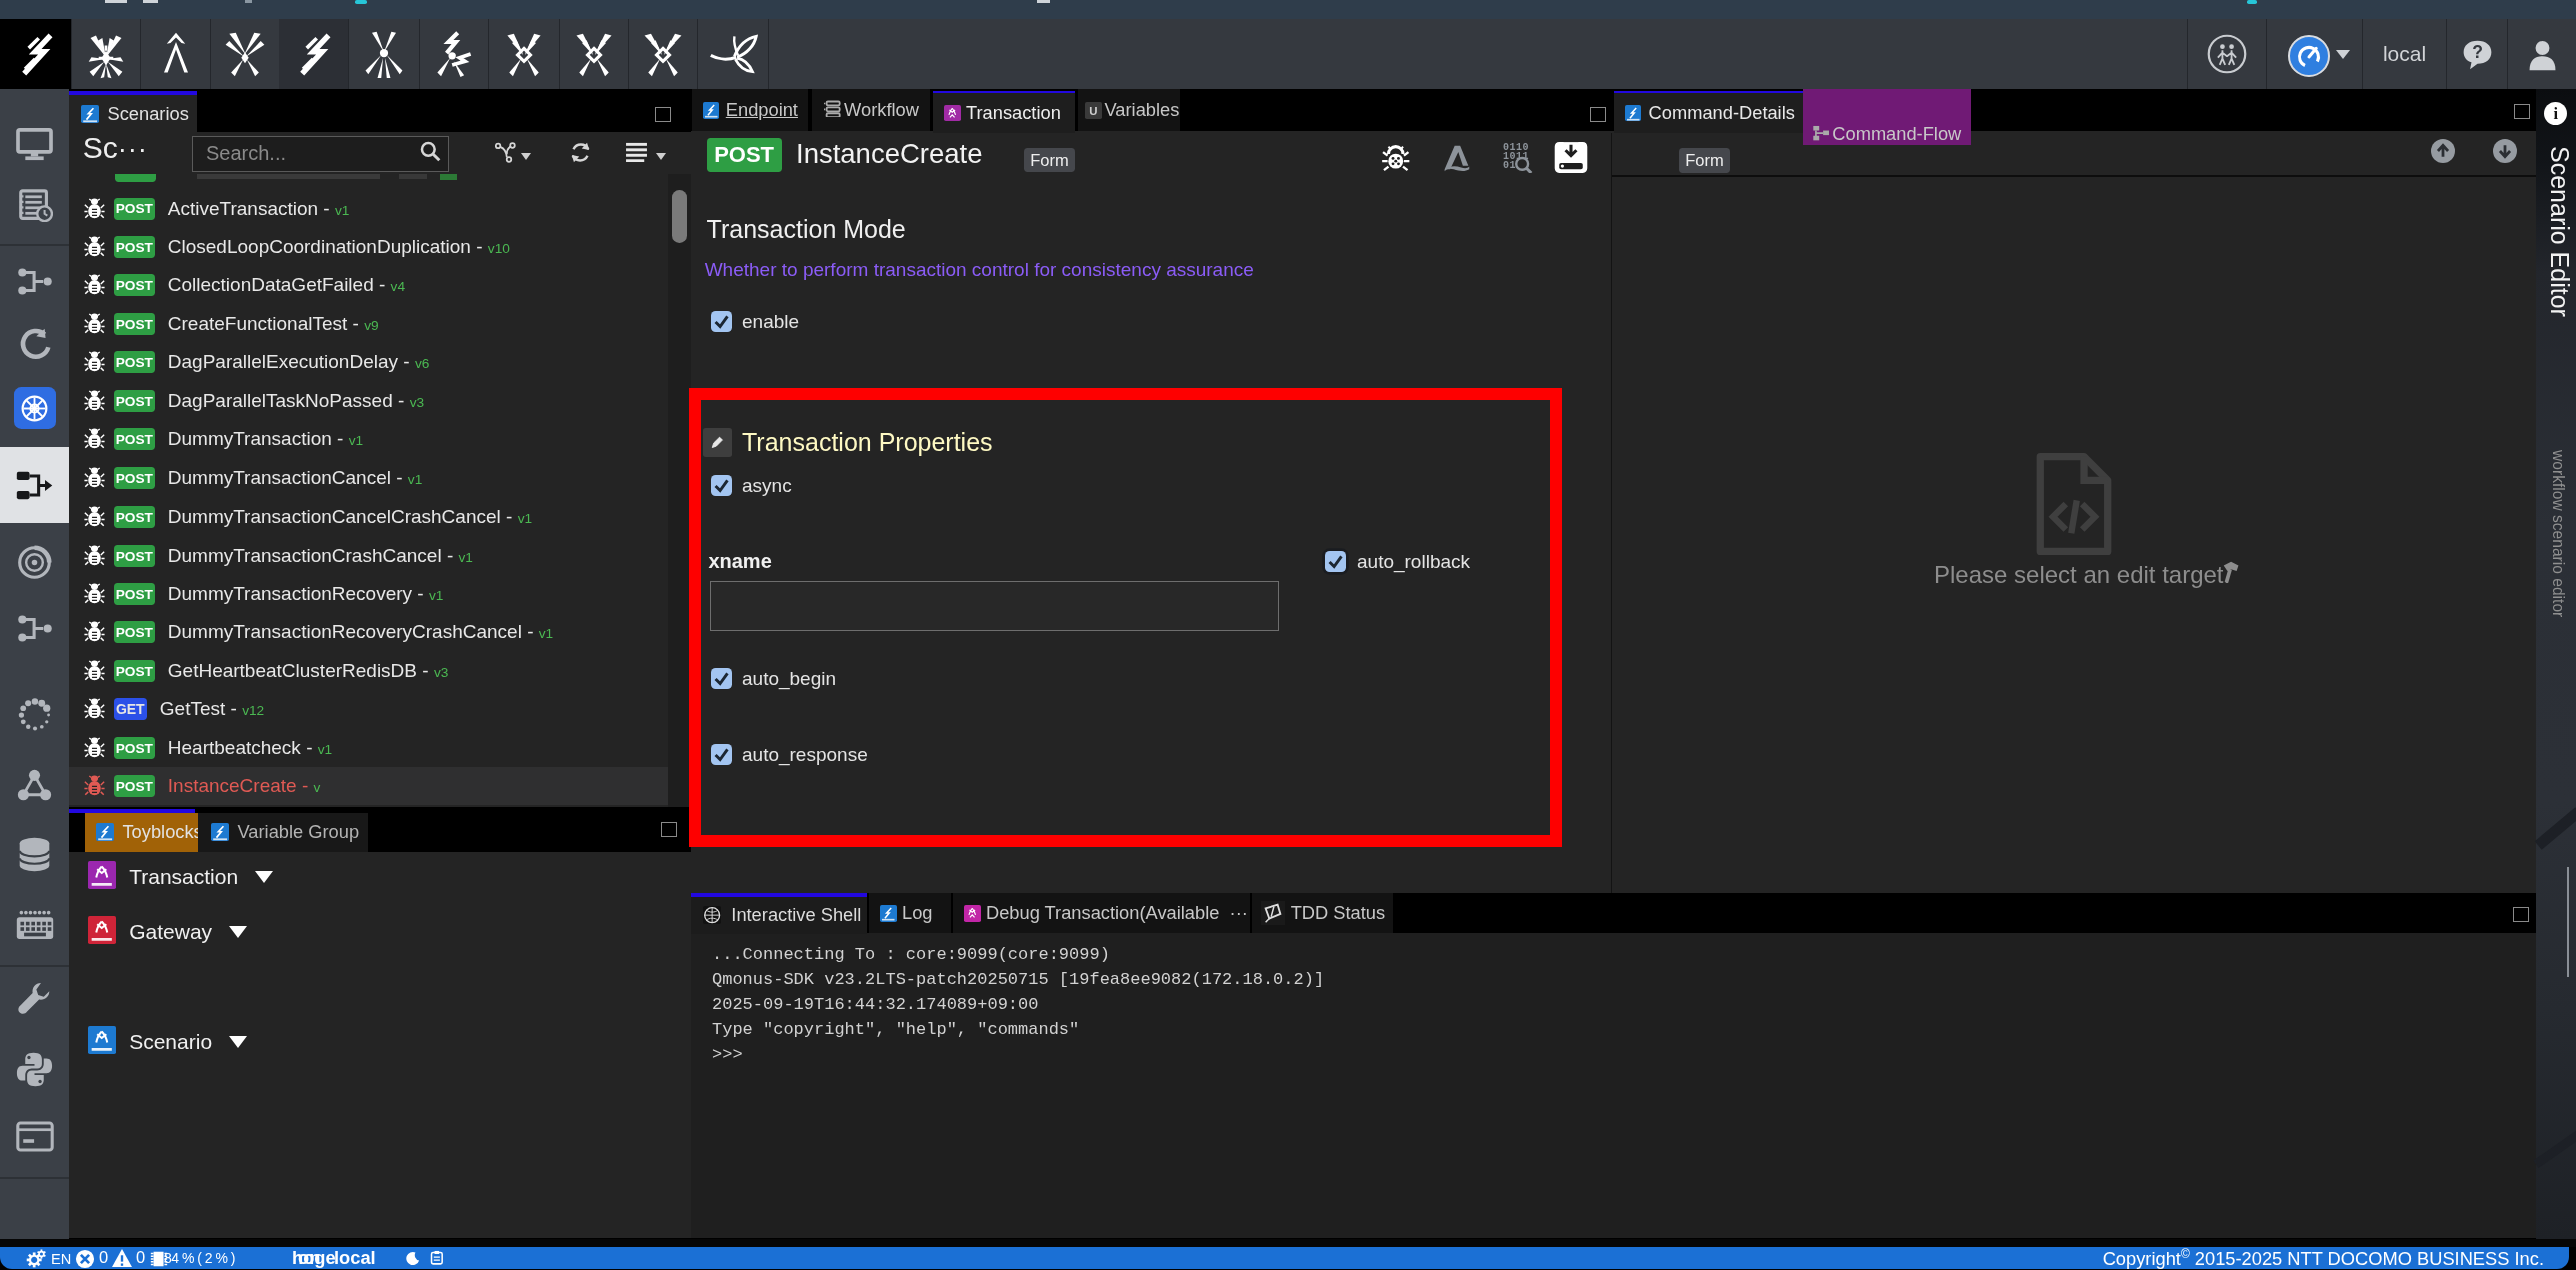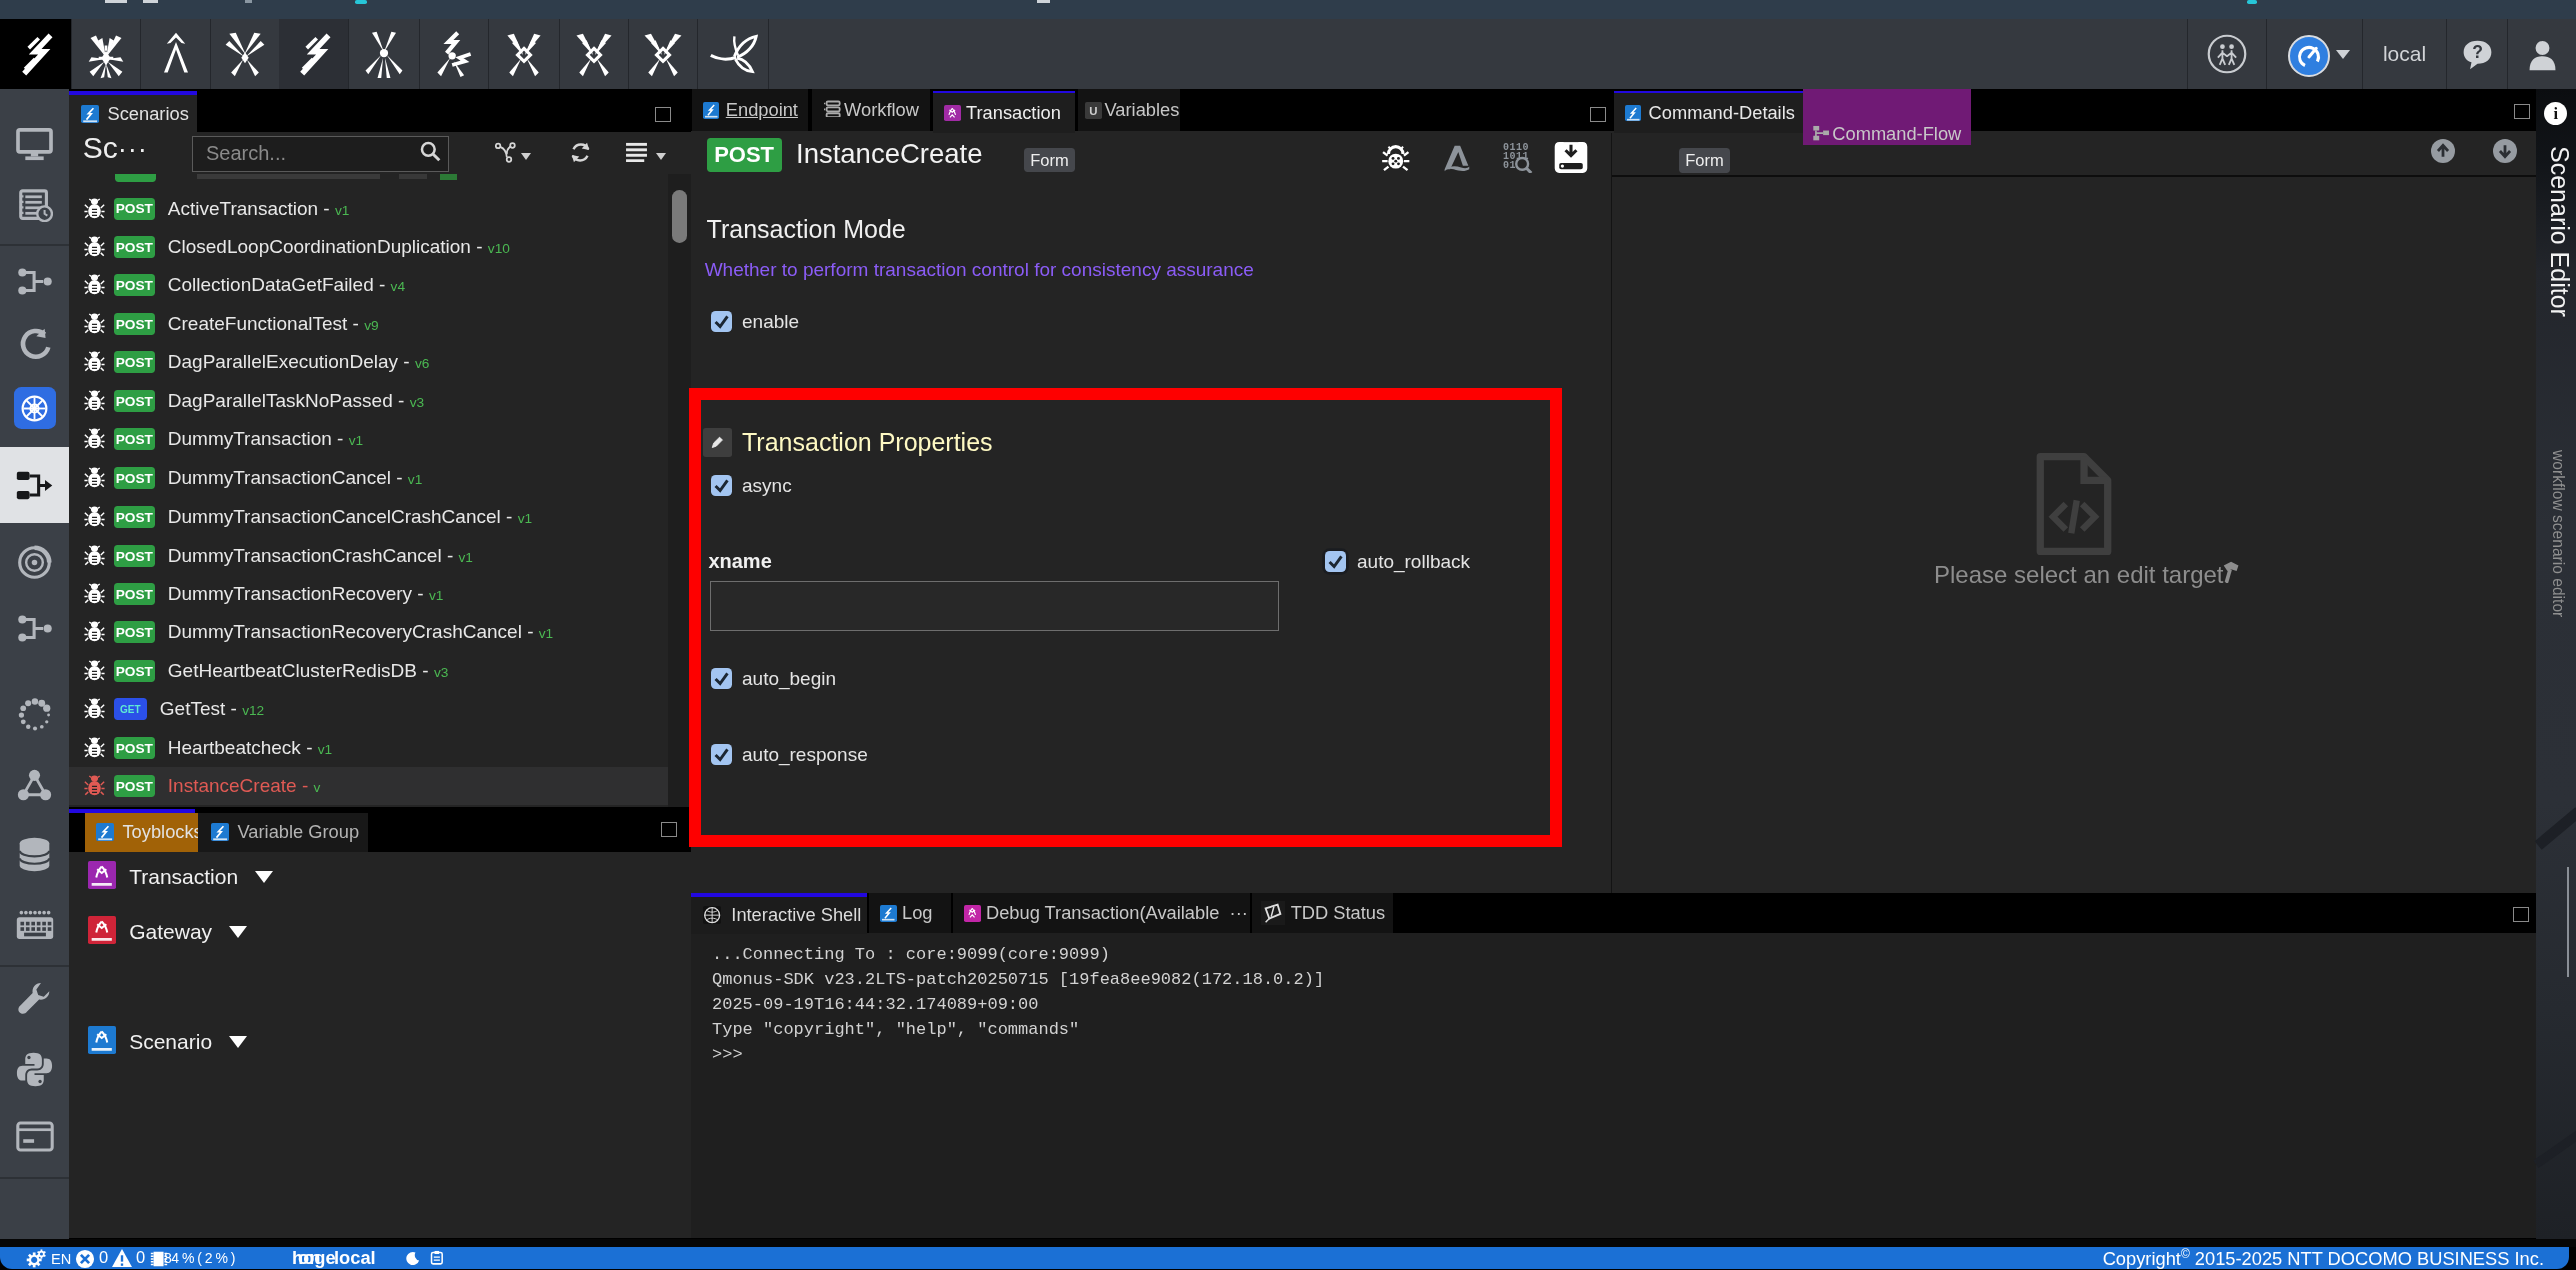--- a/index.html
+++ b/index.html
@@ -546,21 +546,21 @@
       <div class="abs" style="left:0;top:516px;width:622px;height:38px;display:flex;align-items:center;">
         <span style="margin-left:14.6px;width:21px;display:flex;">
           <svg width="26" height="26" viewBox="0 0 28 28">
             <path d="M14.0 3.9200000000000004 m-4.760000000000001 0 a4.760000000000001 3.9200000000000004 0 1 0 9.520000000000001 0 a4.760000000000001 3.9200000000000004 0 1 0 -9.520000000000001 0" fill="#fff"></path>
             <ellipse cx="14.0" cy="16.8" rx="8.4" ry="9.520000000000001" fill="#fff"></ellipse>
             <path d="M5.6000000000000005 12.6 L1.12 8.4 M22.400000000000002 12.6 L26.88 8.4 M4.760000000000001 17.36 H0.56 M23.24 17.36 H27.439999999999998 M5.6000000000000005 21.84 L1.68 25.76 M22.400000000000002 21.84 L26.32 25.76" stroke="#fff" stroke-width="1.9600000000000002"></path>
             <path d="M9.799999999999999 2.8000000000000003 L7.0 0.56 M18.2 2.8000000000000003 L21.0 0.56" stroke="#fff" stroke-width="1.68"></path>
             <path d="M10.64 14.56 h6.72 M10.64 18.48 h6.72 M10.64 22.400000000000002 h6.72" stroke="#242424" stroke-width="1.68"></path>
           </svg>
         </span>
-        <span style="margin-left:9.2px;width:33px;height:22px;background:#2b50e8;border-radius:3.7px;color:#5eead4;font-weight:bold;font-size:10px;display:flex;align-items:center;justify-content:center;">GET</span>
+        <span style="margin-left:9.2px;width:33px;height:22px;background:#2b50e8;border-radius:3.7px;color:#e5e5e5;font-weight:bold;font-size:14px;display:flex;align-items:center;justify-content:center;">GET</span>
         <span style="margin-left:13px;font-size:19px;color:#e8e8e8;white-space:nowrap;">GetTest - <span style="color:#4bb852;font-size:13.7px;">v12</span></span>
       </div>
       <div class="abs" style="left:0;top:555px;width:622px;height:38px;display:flex;align-items:center;">
         <span style="margin-left:14.6px;width:21px;display:flex;">
           <svg width="26" height="26" viewBox="0 0 28 28">
             <path d="M14.0 3.9200000000000004 m-4.760000000000001 0 a4.760000000000001 3.9200000000000004 0 1 0 9.520000000000001 0 a4.760000000000001 3.9200000000000004 0 1 0 -9.520000000000001 0" fill="#fff"></path>
             <ellipse cx="14.0" cy="16.8" rx="8.4" ry="9.520000000000001" fill="#fff"></ellipse>
             <path d="M5.6000000000000005 12.6 L1.12 8.4 M22.400000000000002 12.6 L26.88 8.4 M4.760000000000001 17.36 H0.56 M23.24 17.36 H27.439999999999998 M5.6000000000000005 21.84 L1.68 25.76 M22.400000000000002 21.84 L26.32 25.76" stroke="#fff" stroke-width="1.9600000000000002"></path>
             <path d="M9.799999999999999 2.8000000000000003 L7.0 0.56 M18.2 2.8000000000000003 L21.0 0.56" stroke="#fff" stroke-width="1.68"></path>
             <path d="M10.64 14.56 h6.72 M10.64 18.48 h6.72 M10.64 22.400000000000002 h6.72" stroke="#242424" stroke-width="1.68"></path>

